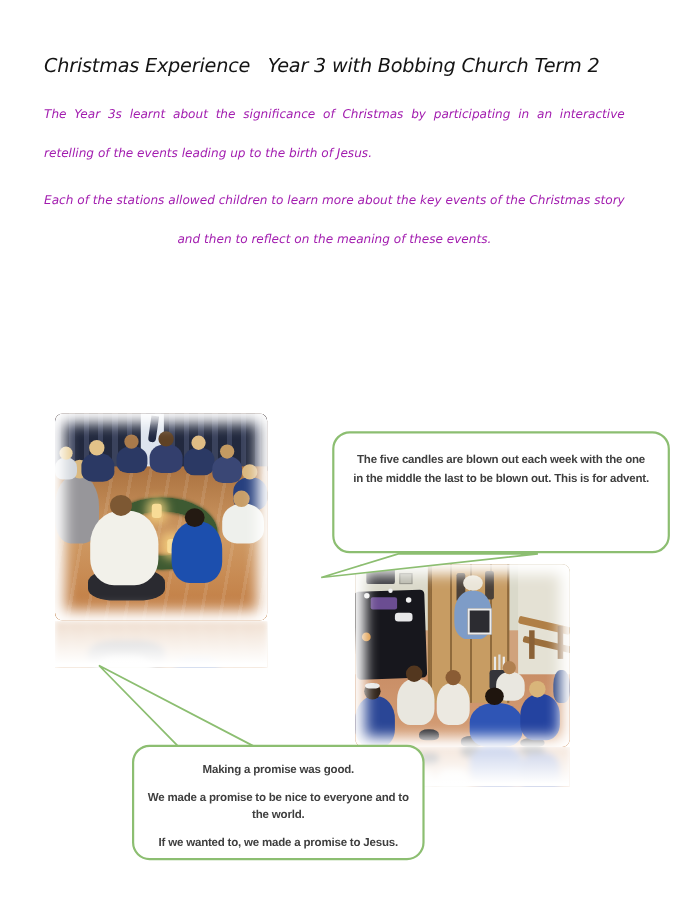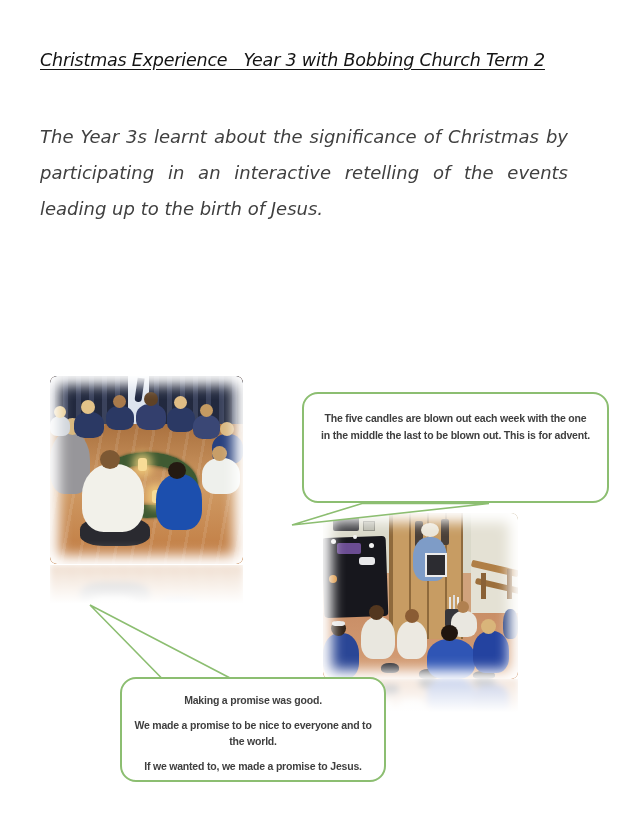--- a/index.html
+++ b/index.html
@@ -7,26 +7,26 @@
   .page {
     position: relative; width: 630px; height: 823px; margin: 0 auto;
     background: #ffffff; overflow: hidden;
     font-family: "DejaVu Sans", sans-serif;
   }
   
   .title {
     position: absolute; left: 40px; top: 50px; width: 540px;
     font-size: 17.5px; font-weight: normal; font-style: italic;
     color: #141414; letter-spacing: -0.2px; white-space: pre-wrap;
-    text-decoration: underline; text-underline-offset: 3px;
+    text-underline-offset: 3px;
   }
   .body-text { position: absolute; left: 40px; top: 86px; width: 528px; }
   .body-text p {
-    font-size: 18px; line-height: 36px; font-style: italic;
-    color: #404040; text-align: justify; margin-bottom: 6px; margin-top: 33px;
+    font-size: 11px; line-height: 36px; font-style: italic;
+    color: #a21caf; text-align: justify; margin-bottom: 6px;
   }
   .body-text p.center-last { text-align-last: center; }
   
   .photo-frame { position: absolute; overflow: hidden; border-radius: 7px; }
   .photo1 { left: 50px; top: 376px; width: 193px; height: 188px; }
   .photo2 { left: 323px; top: 513px; width: 195px; height: 166px; }
   .scene { position: absolute; left: 0; top: 0; }
   .scene1 { width: 193px; height: 188px; background: #c08a58; }
   .scene2 { width: 195px; height: 166px; background: #d0a27c; }
   .scene i { position: absolute; display: block; }
@@ -84,20 +84,21 @@
 </style>
 </head>
 <body>
 
 <div class="page">
 
   <h1 class="title">Christmas Experience   Year 3 with Bobbing Church Term 2</h1>
 
   <div class="body-text">
     <p>The Year 3s learnt about the significance of Christmas by participating in an interactive retelling of the events leading up to the birth of Jesus.</p>
+    <p class="center-last">Each of the stations allowed children to learn more about the key events of the Christmas story and then to reflect on the meaning of these events.</p>
   </div>
 
   <div class="photo-frame photo1">
     <div class="scene scene1" id="scene1">
       <i class="curtain"></i>
       <i class="column"></i>
       <i class="column-mark"></i>
       <i class="floor1"></i>
       <i class="fg" style="left:0;top:56px;width:40px;height:62px;background:#97969a"></i>
       <i class="hd" style="left:14px;top:42px;width:17px;height:17px;background:#d9b87e"></i>

